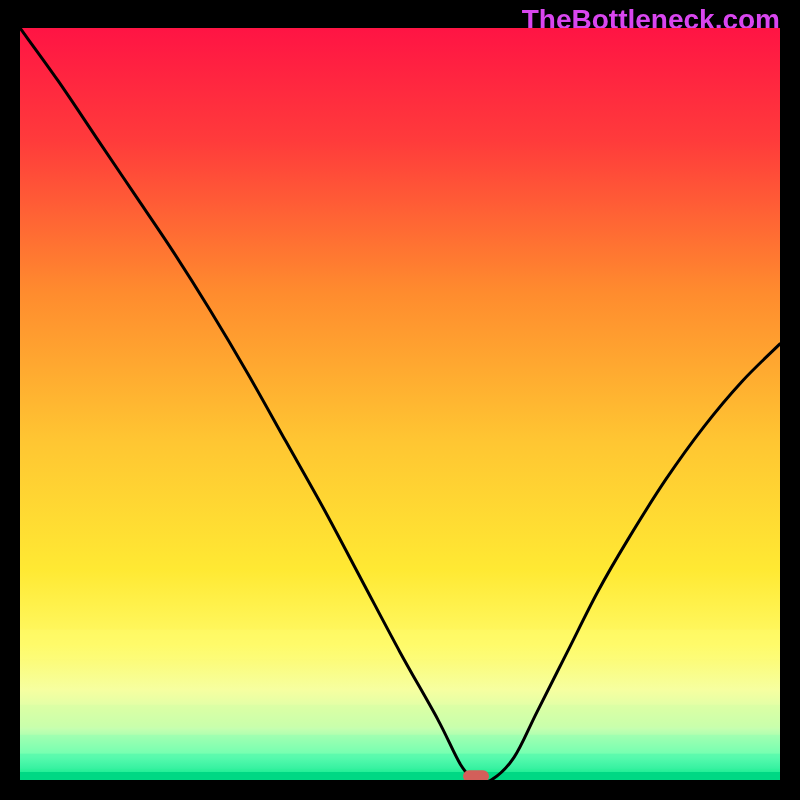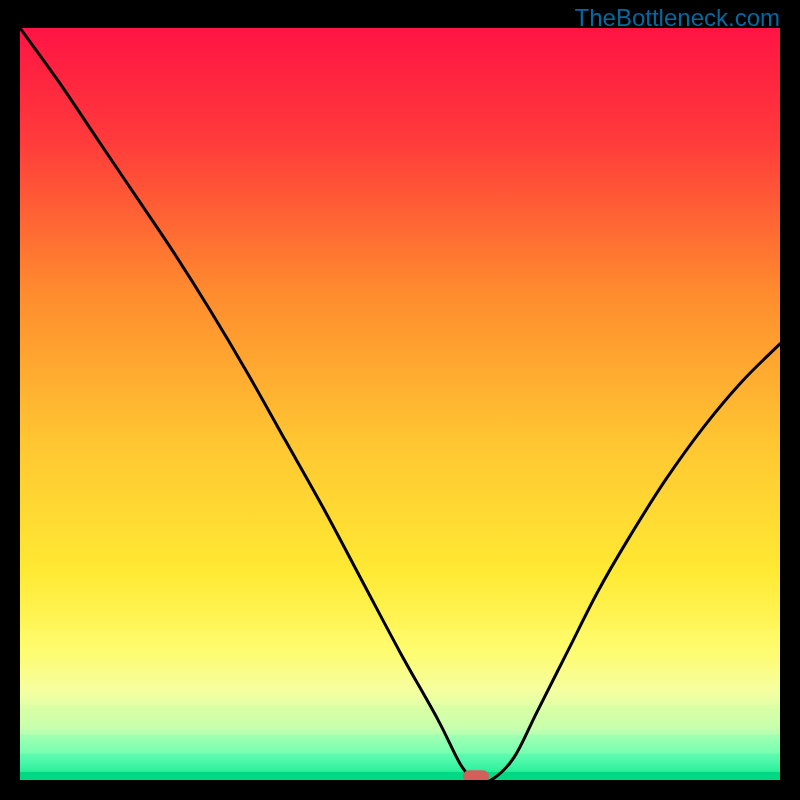--- a/index.html
+++ b/index.html
@@ -23,23 +23,23 @@
     position: absolute;
     left: 0;
     top: 0;
     width: 760px;
     height: 752px;
   }
   .watermark {
     position: absolute;
     top: 4px;
     right: 20px;
-    color: #0369a1;
-    font-size: 24px;
-    font-weight: 400;
+    color: #d946ef;
+    font-size: 28px;
+    font-weight: 700;
   }
   svg { display: block; }
 </style>
 </head>
 <body>
 
 <div class="watermark">TheBottleneck.com</div>
 
 <div class="plot-frame">
   <svg class="plot-area" width="760" height="752" viewBox="0 0 760 752" preserveAspectRatio="none">

